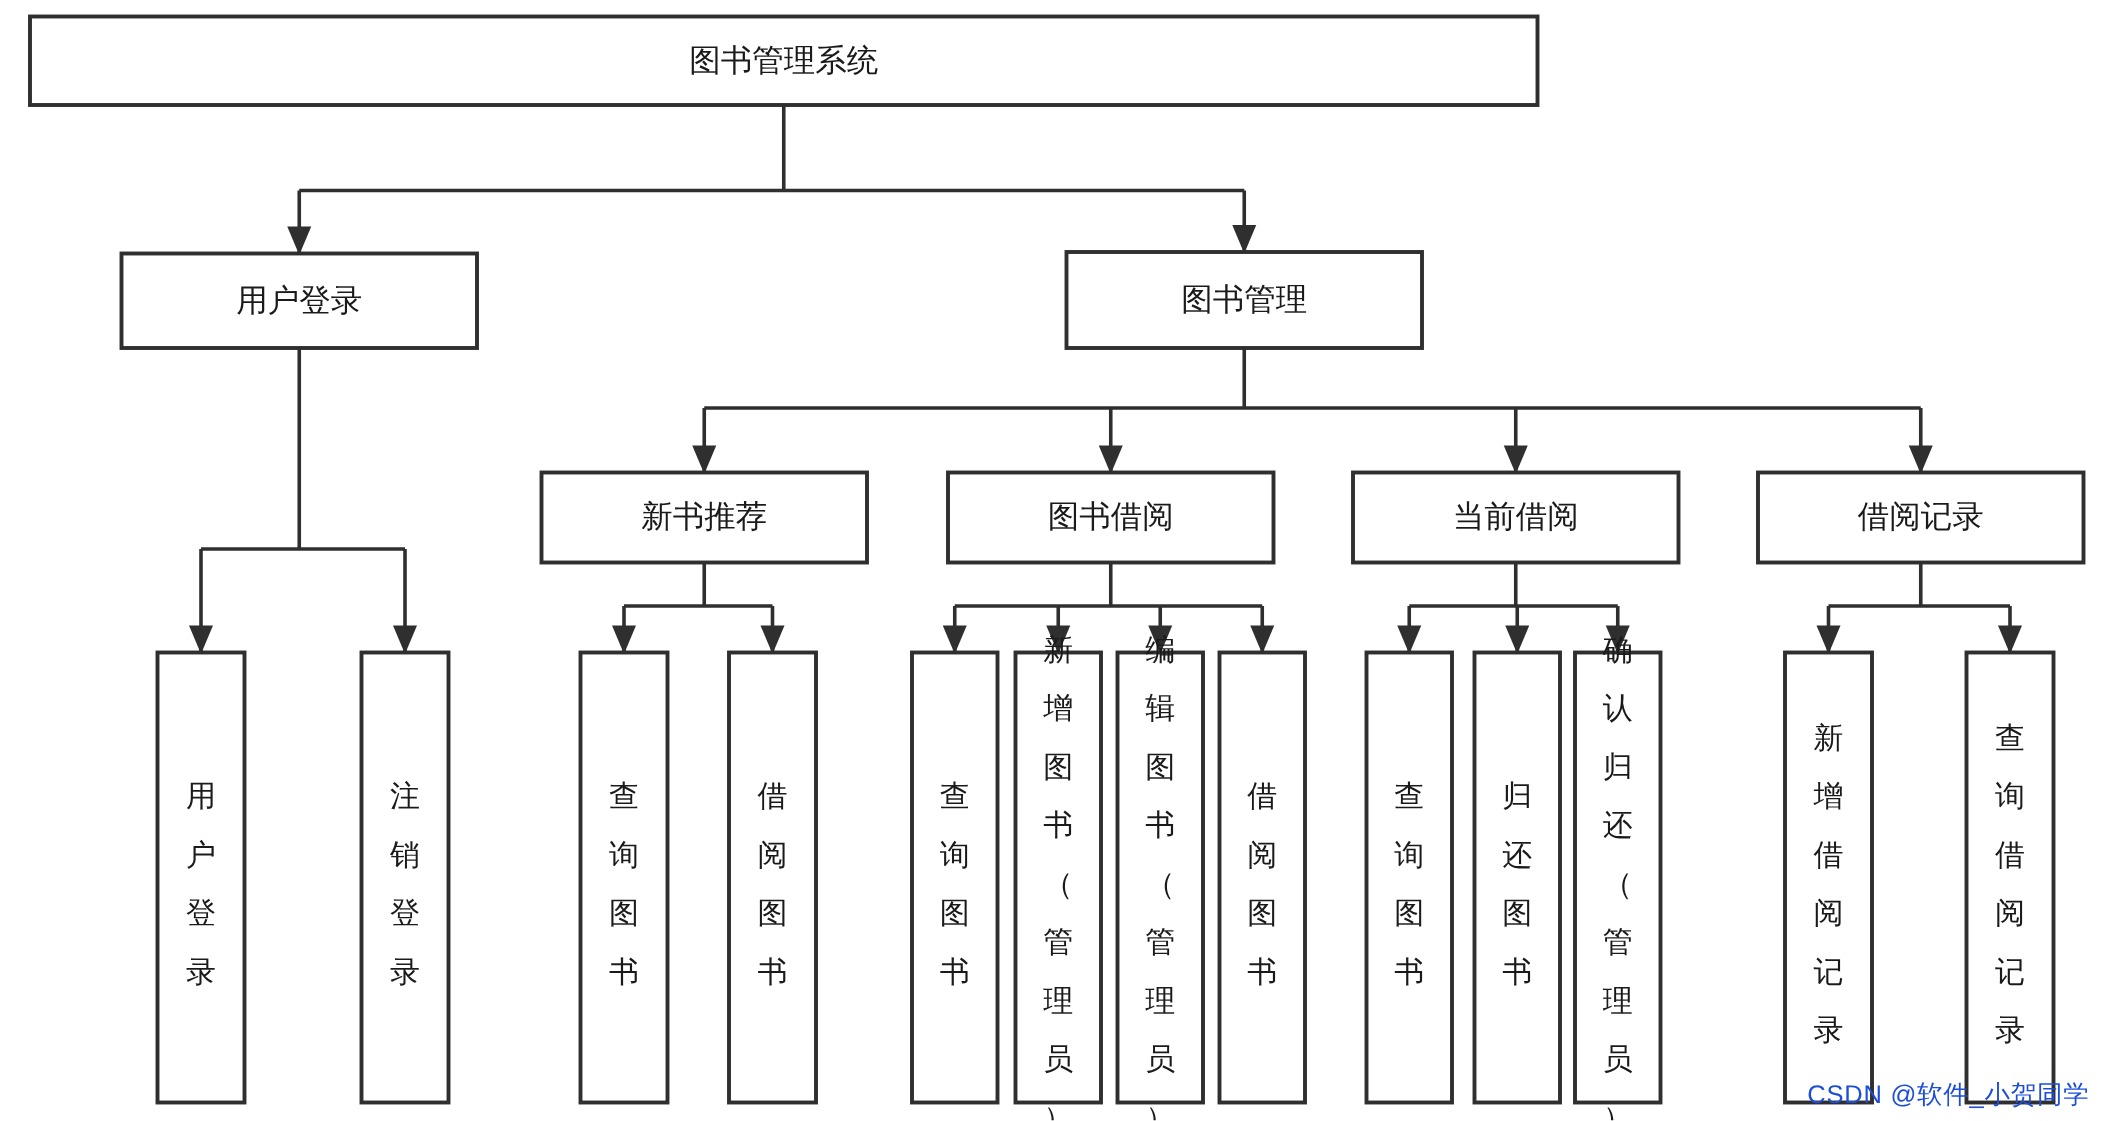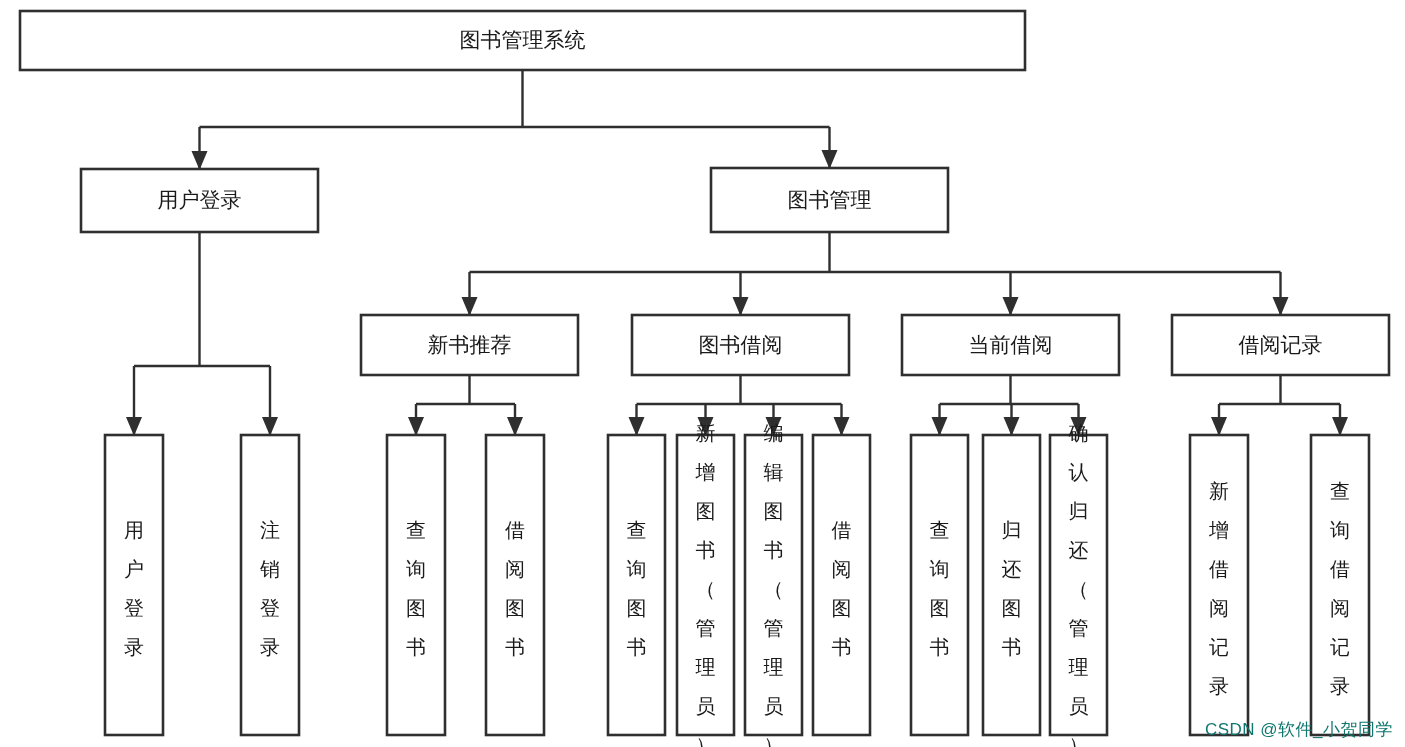--- a/index.html
+++ b/index.html
@@ -51,21 +51,21 @@
   .arrowhead {
     fill: #2f2f2f;
     stroke: none;
   }
   .watermark {
     position: absolute;
     right: 12px;
     bottom: 6px;
     font-family: "Liberation Sans", "DejaVu Sans", sans-serif;
     font-size: 17px;
-    color: #0f766e;
+    color: #1d4ed8;
     letter-spacing: 0.5px;
     white-space: nowrap;
     user-select: none;
   }
 </style>
 </head>
 <body>
 
 <div id="stage">
   <svg id="diagram" viewBox="0 0 1405 747">

